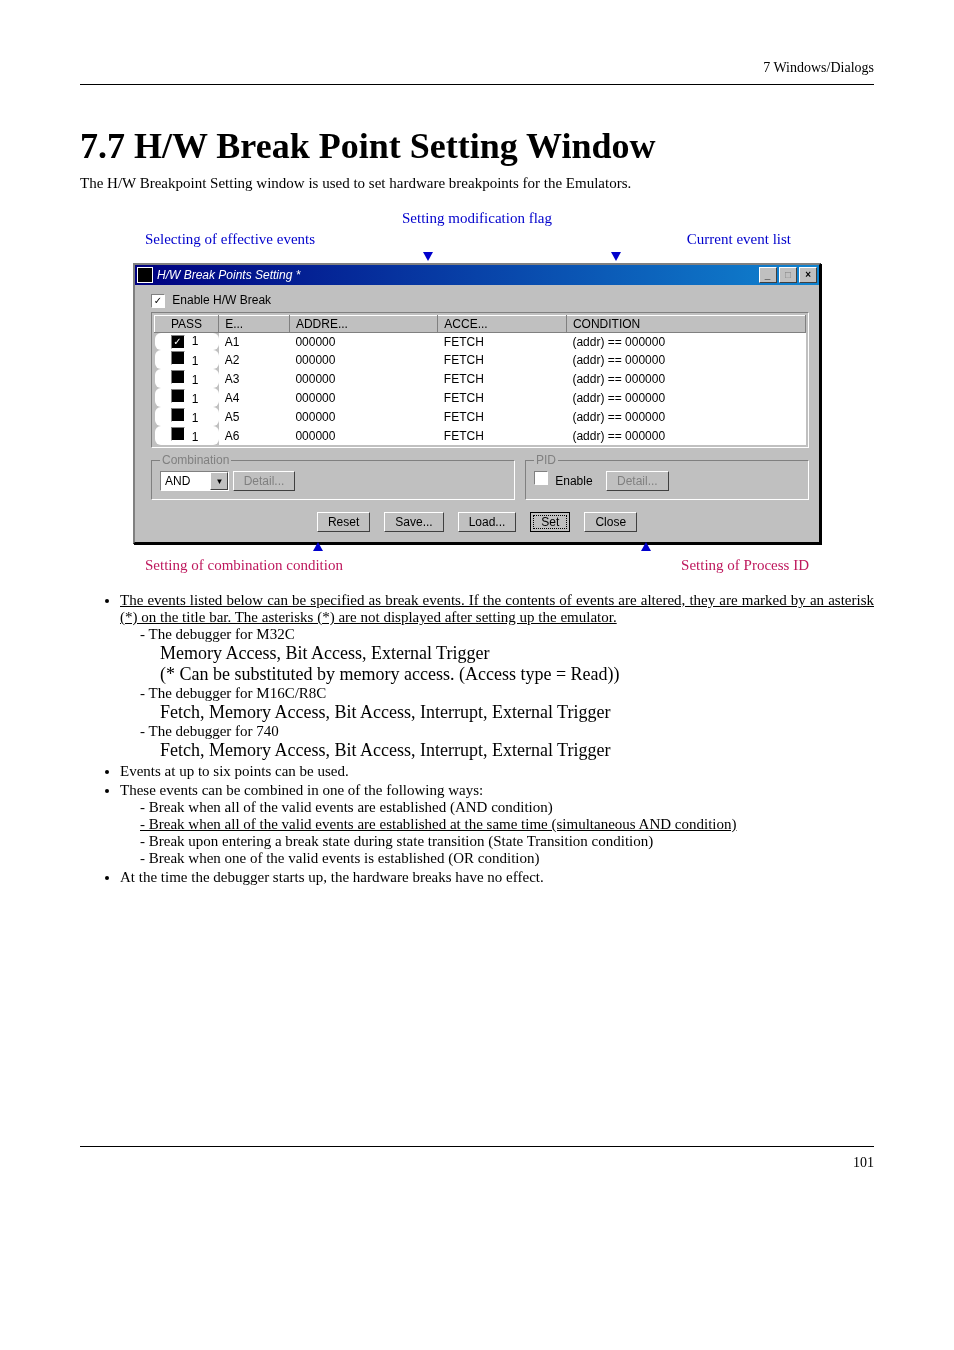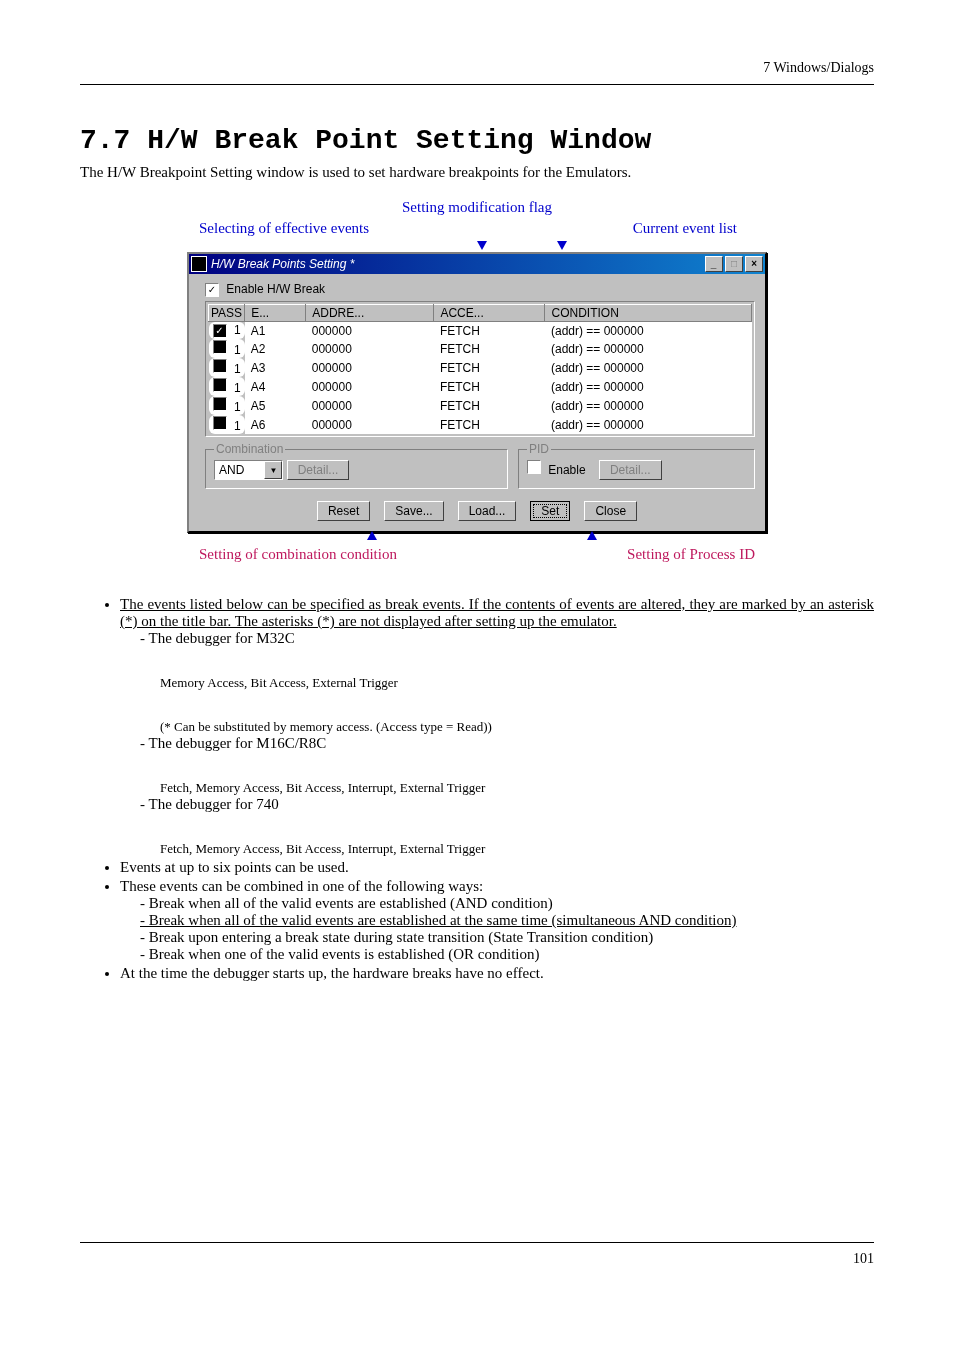--- a/index.html
+++ b/index.html
@@ -8,25 +8,25 @@
     font-family: "Times New Roman", serif;
     background: #fff;
     color: #000;
     width: 954px;
   }
   .page { padding: 60px 80px 40px 80px; }
   .top-header { text-align: right; font-size: 14px; padding-bottom: 8px; }
   hr.full { border: 0; border-top: 1.5px solid #000; margin: 0; }
   hr.bottom { border: 0; border-top: 1.5px solid #000; margin-top: 260px; }
   .page-num { text-align: right; font-size: 14px; margin-top: 6px; }
-  .section-title { font-size: 28px; font-weight: bold; margin-top: 40px; margin-bottom: 8px; font-family: Liberation Mono, monospace; }
+  .section-title { font-size: 36px; font-weight: bold; margin-top: 40px; margin-bottom: 8px; }
   .lead { font-size: 15px; margin-bottom: 18px; }
 
   
-  .fig-wrap { margin: 10px auto 33px auto; width: 580px; position: relative; }
+  .fig-wrap { margin: 10px auto 18px auto; width: 688px; position: relative; }
   .ann { color: #0000cc; font-size: 15px; text-align: center; }
   .ann-row1 { margin-bottom: 4px; }
   .ann-row2 { display: flex; justify-content: space-between; padding: 0 30px 6px 12px; }
   .arrow-down { width:0;height:0;border-left:5px solid transparent;border-right:5px solid transparent;border-top:9px solid #0000cc;display:inline-block; }
   .arrows-top { display:flex; justify-content:space-between; padding:0 200px 2px 290px; margin-top:-2px; }
 
   
   .win { border: 2px solid #808080; border-right-color:#000; border-bottom-color:#000; background:#c0c0c0; box-shadow: 1px 1px 0 #000; }
   .title-bar { background: linear-gradient(to right,#000080,#1084d0); color:#fff; height:20px; display:flex; align-items:center; padding:0 2px; font-family: "MS Sans Serif","Tahoma",sans-serif; font-size:12px;font-style:italic; }
   .title-bar .icon { width:14px;height:14px;background:#000;border:1px solid #fff;margin-right:4px; }
@@ -39,21 +39,21 @@
   .cb.dark { background:#000; }
   .cb .chk { font-size:10px;line-height:1; }
   .cb .chkw { color:#fff;font-size:10px;line-height:1; }
   .enable-row { margin-bottom:4px; margin-left:6px; }
 
   .fieldset { border:1px solid #808080; border-right-color:#fff; border-bottom-color:#fff; padding:2px; margin-left:6px; }
 
   table.evt { width:100%; border-collapse:collapse; font-size:12px; }
   table.evt th { background:#c0c0c0; border:1px solid #808080; border-left-color:#fff; border-top-color:#fff; padding:1px 6px; text-align:left; font-weight:normal; }
   table.evt td { padding:1px 6px; background:#fff; border:0; }
-  table.evt .checkcell { width:16px; padding:1px 2px; text-align:center;border-radius:6px; }
+  table.evt .checkcell { width:16px; padding:1px 16px; text-align:left;border-radius:6px; }
 
   .lower { display:flex; gap:10px; margin-top:12px; margin-left:6px; }
   .grp { border:1px solid #808080; border-right-color:#fff; border-bottom-color:#fff; position:relative; padding:10px 8px 8px 8px; flex:1; }
   .grp-title { position:absolute; top:-8px; left:8px; background:#c0c0c0; color:#808080; font-size:12px; padding:0 2px; }
   .sel { display:inline-flex; align-items:center; border:1px solid #808080; border-right-color:#fff; border-bottom-color:#fff; background:#fff; height:18px; }
   .sel .txt { padding: 0 20px 0 4px; }
   .sel .arr { width:16px;height:16px;background:#c0c0c0;border:1px solid #fff;border-right-color:#404040;border-bottom-color:#404040;display:flex;align-items:center;justify-content:center;font-size:8px; }
   .btn { background:#c0c0c0; border:1px solid #fff; border-right-color:#404040; border-bottom-color:#404040; padding:2px 10px; font-size:12px; }
   .btn.dis { color:#808080; }
   .btn.focus { outline:1px dotted #000; outline-offset:-4px; border:1px solid #000;}
@@ -62,21 +62,21 @@
 
   
   .ann-row3 { display:flex; justify-content:space-between; color:#be185d; font-size:15px; margin-top:8px; padding: 0 12px; }
   .arrow-up { width:0;height:0;border-left:5px solid transparent;border-right:5px solid transparent;border-bottom:9px solid #0000cc;display:inline-block; }
   .arrows-bot { display:flex; justify-content:space-between; padding:0 170px 0 180px; margin-top:-2px; margin-bottom:-2px;}
 
   
   ul.outer { list-style: disc; padding-left: 40px; font-size:15px; }
   ul.outer > li { margin-bottom: 2px; }
   .sub { padding-left: 20px; font-size:15px; }
-  .sub1 { padding-left: 40px; font-size:13px;margin-top:28px; }
+  .sub1 { padding-left: 40px; font-size:18px; }
   .just { text-align: justify; text-decoration: underline; }
 </style>
 </head>
 <body>
 
 <div class="page">
   <div class="top-header">7  Windows/Dialogs</div>
   <hr class="full">
 
   <div class="section-title">7.7 H/W Break Point Setting Window</div>

